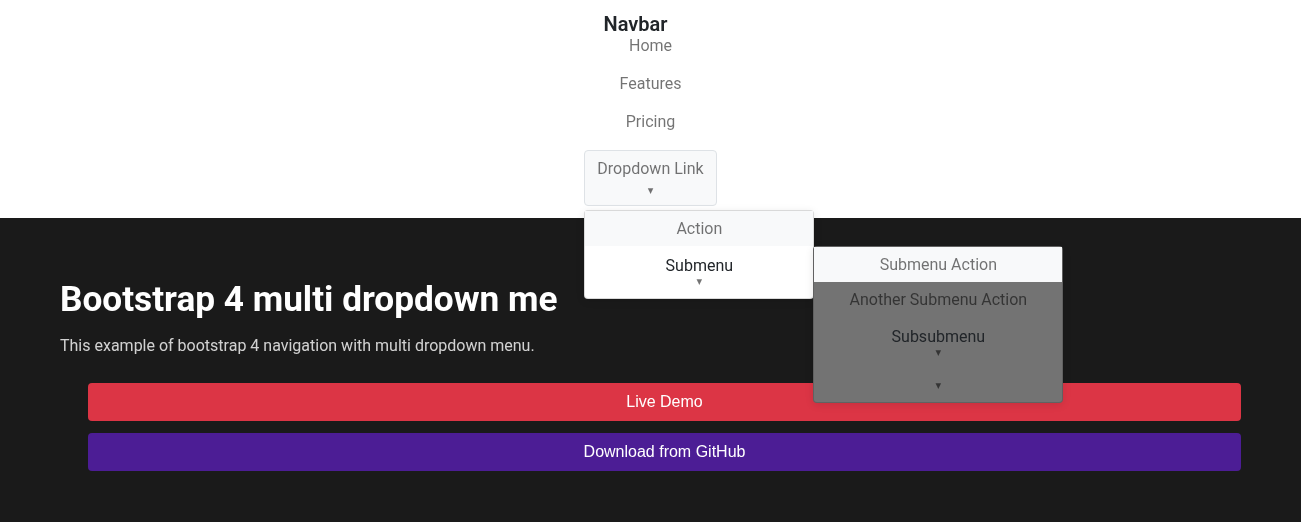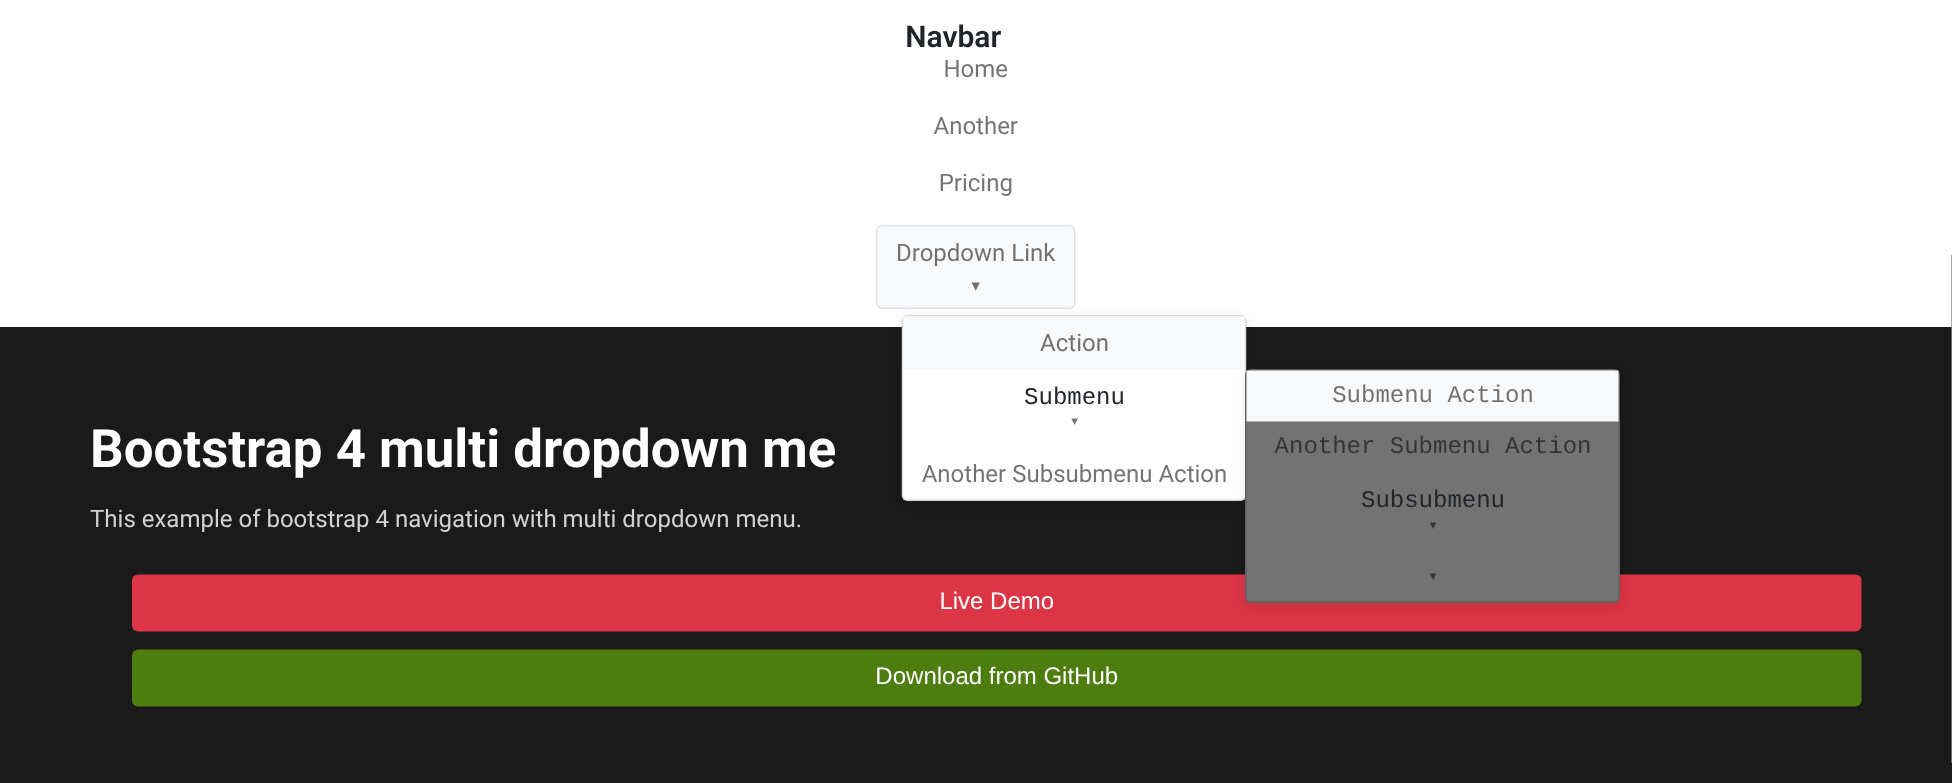--- a/index.html
+++ b/index.html
@@ -55,21 +55,21 @@
     }
     .dropdown-toggle .caret {
       font-size: 0.7rem;
       color: rgba(0,0,0,0.55);
     }
 
     
     .dropdown-menu {
       position: absolute;
       top: calc(100% + 4px);
-      left: 17px;
+      left: 0;
       background: #fff;
       border: 1px solid rgba(0,0,0,0.15);
       border-radius: 4px;
       min-width: 230px;
       box-shadow: 0 2px 8px rgba(0,0,0,0.1);
       z-index: 200;
     }
     .dropdown-item {
       display: flex;
       align-items: center;
@@ -78,21 +78,20 @@
       color: #212529;
       text-decoration: none;
       font-size: 1rem;
       cursor: pointer;
       white-space: nowrap;
     }
     .dropdown-item.active-bg { background: #f8f9fa; }
 
     .submenu-container {
       position: relative;
-      font-family: Liberation Mono, monospace;
     }
     .submenu {
       position: absolute;
       top: 0;
       left: 100%;
       background: #737373;
       border: 1px solid rgba(0,0,0,0.15);
       border-radius: 4px;
       min-width: 250px;
       box-shadow: 0 2px 8px rgba(0,0,0,0.1);
@@ -138,41 +137,41 @@
       background: #dc3545;
       color: #fff;
       border: none;
       padding: 10px 24px;
       border-radius: 4px;
       font-size: 1rem;
       cursor: pointer;
       font-weight: 400;
     }
     .btn-primary {
-      background: #4d7c0f;
+      background: #4c1d95;
       color: #fff;
       border: none;
       padding: 10px 24px;
       border-radius: 4px;
       font-size: 1rem;
       cursor: pointer;
       font-weight: 400;
     }
   </style>
 </head>
 <body>
 
 <nav class="navbar">
   <a class="navbar-brand">Navbar</a>
   <ul class="nav-links">
     <li>
       <a href="#">Home</a>
     </li>
     <li>
-      <a href="#">Another</a>
+      <a href="#">Features</a>
     </li>
     <li>
       <a href="#">Pricing</a>
     </li>
     <li class="nav-item-dropdown">
       <div class="dropdown-toggle">
         <span>Dropdown Link</span>
         <span class="caret">▾</span>
       </div>
 
@@ -192,21 +191,20 @@
                 <span>Subsubmenu</span>
                 <span class="caret-right">▾</span>
               </div>
             </div>
             <div class="dropdown-item">
               <span class="caret-right">▾</span>
             </div>
           </div>
         </div>
 
-        <a class="dropdown-item">Another Subsubmenu Action</a>
       </div>
     </li>
   </ul>
 </nav>
 
 <section class="hero">
   <h1>Bootstrap 4 multi dropdown me</h1>
   <p>This example of bootstrap 4 navigation with multi dropdown menu.</p>
   <div class="hero-buttons">
     <button class="btn-danger">Live Demo</button>

